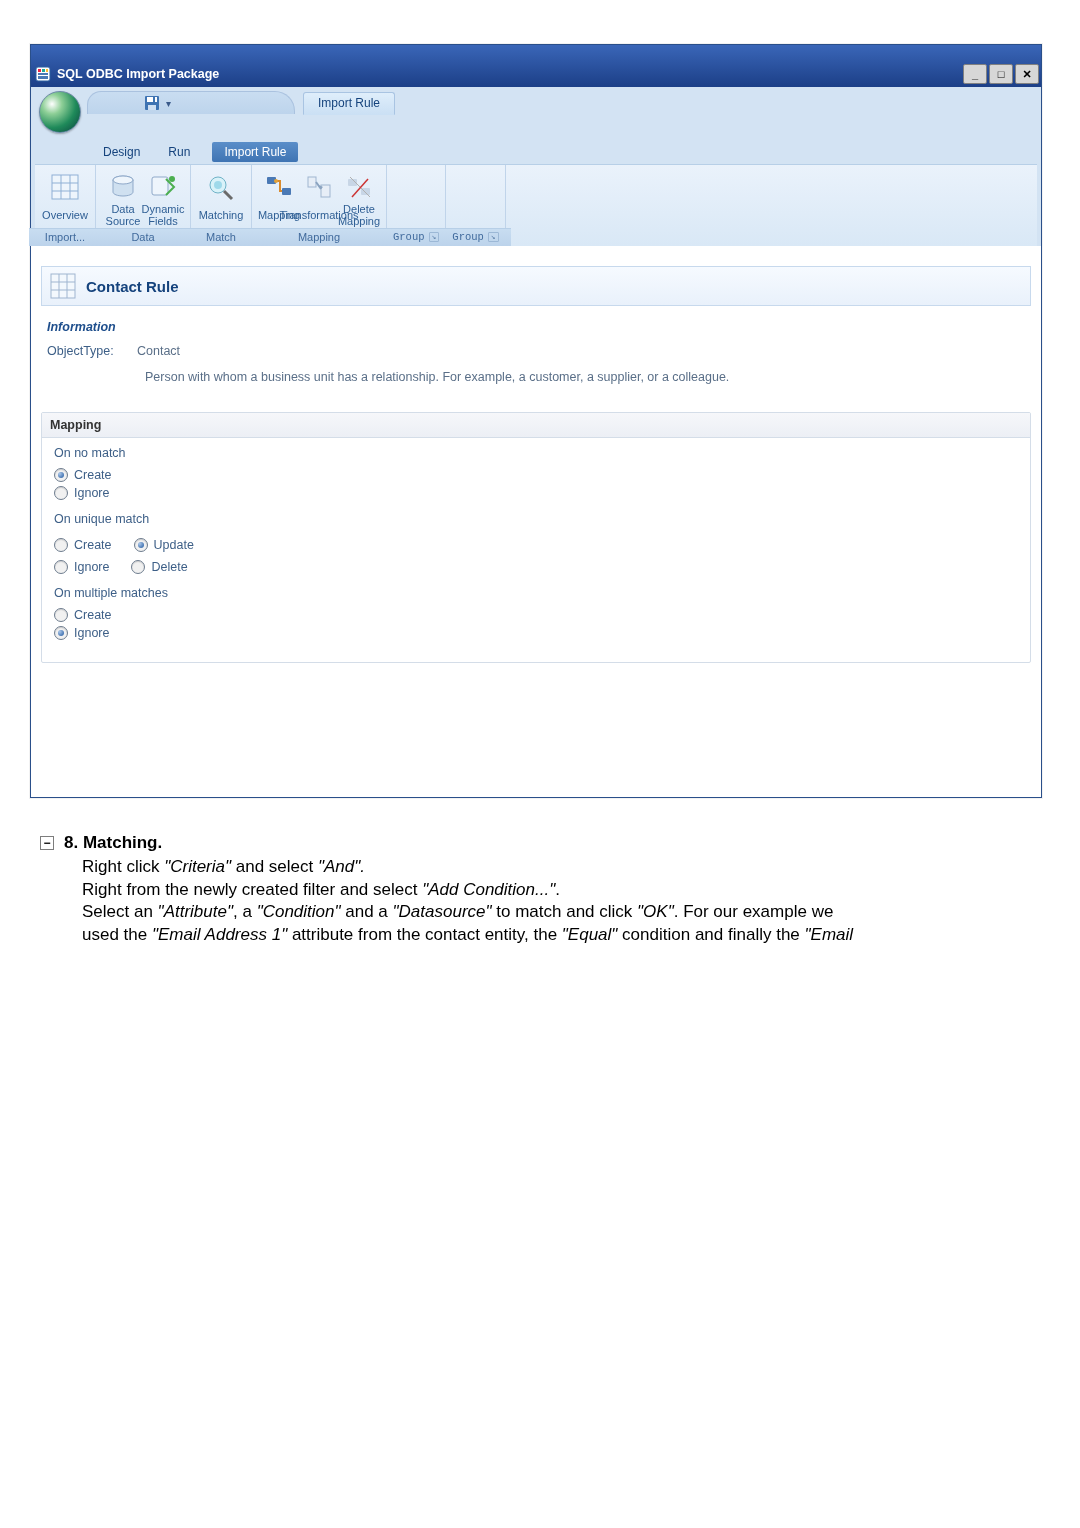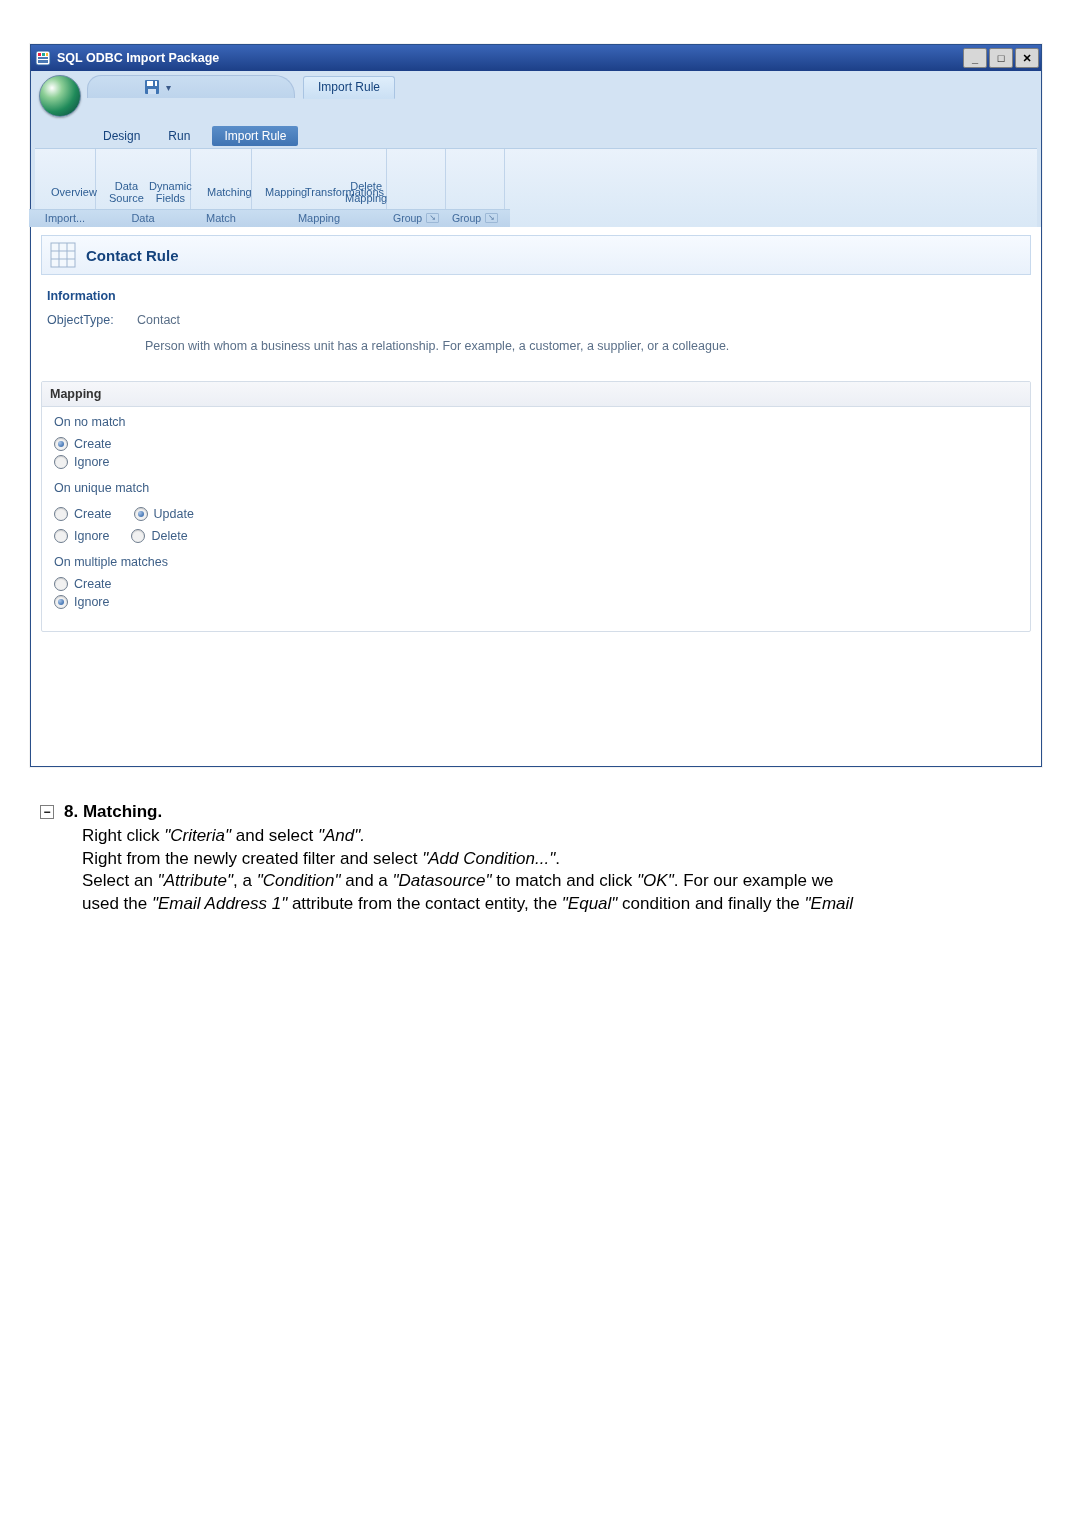--- a/index.html
+++ b/index.html
@@ -22,21 +22,21 @@
       box-shadow: 0 0 0 1px rgba(0,0,0,.05);
       background:#fff;
     }
     .titlebar {
       height: 26px;
       display:flex; align-items:center; justify-content:space-between;
       background: linear-gradient(#3a66b8, #1c3f87);
       color:#fff;
       font-weight:bold;
       font-size:12.5px;
-      padding:0 0 0 4px;
+      padding:16px 0 0 4px;
     }
     .titlebar .left { display:flex; align-items:center; gap:6px; }
     .title-icon svg { width:16px; height:16px; display:block; }
     .win-controls { display:flex; padding-right:2px; }
     .win-btn {
       width:22px; height:18px;
       margin-left:2px;
       background:#d7d7d7;
       border:1px solid #808080;
       border-radius:2px;
@@ -122,55 +122,56 @@
       background:linear-gradient(#eaf2fb,#d9e8f6);
       border-top:1px solid #b7cfe7;
       margin-top:2px;
     }
     .group {
       display:flex; flex-direction:column; align-items:center; justify-content:flex-end;
       border-right:1px solid #c0d4ea;
       min-width:60px;
     }
     .group .icons-row { display:flex; gap:6px; align-items:flex-end; padding:8px 10px 0; }
-    .grp-icon { width:34px; display:flex; flex-direction:row; align-items:flex-start; gap:3px; }
+    .grp-icon { width:34px; display:flex; flex-direction:column; align-items:center; gap:3px; }
     .grp-icon svg { width:30px; height:28px; display:block; }
     .grp-label { font-size:11px; color:#2e5e94; text-align:center; line-height:1.05; min-height:24px; display:flex; align-items:center; }
     .grp-caption {
       width:100%;
       text-align:center;
       font-size:11px;
       color:#406a9c;
       background:linear-gradient(#c8ddf1,#bcd3eb);
       border-top:1px solid #b7cfe7;
       padding:2px 6px 3px;
       display:flex; justify-content:center; gap:4px; align-items:center;
     }
     .dlg-launch { font-size:8px; color:#5b7ea7; border:1px solid #9cb8d6; padding:0 2px; border-radius:1px; line-height:1; }
     .group.tiny { min-width:50px; }
-    .group.tiny .grp-caption { white-space:nowrap; font-size:10.5px; }
+    .group.tiny .grp-caption { white-space:nowrap; font-size:10.5px;font-family:Liberation Mono, monospace; }
 
     
     .content {
-      padding: 8px 10px 14px;
+      padding: 20px 10px 14px;
     }
     .rule-banner {
       display:flex; align-items:center; gap:10px;
       background:linear-gradient(#f6faff,#e9f1fb);
       border:1px solid #c7d9ed;
       padding:6px 8px;
       font-weight:bold; color:#15437d;
       font-size:15px;
     }
     .rule-banner svg { width:26px; height:26px; }
 
     .section-title {
       font-weight:bold; color:#1e4e8c;
       margin:14px 0 10px 6px;
       font-size:12.5px;
+      font-style:italic;
     }
     .info-row { display:flex; gap:8px; margin-left:6px; color:#3d5f87; }
     .info-label { min-width:82px; }
     .info-val { color:#5a6f88; }
     .description {
       margin:12px 0 0 104px;
       color:#5a6f88;
       font-size:12.5px;
     }
 

